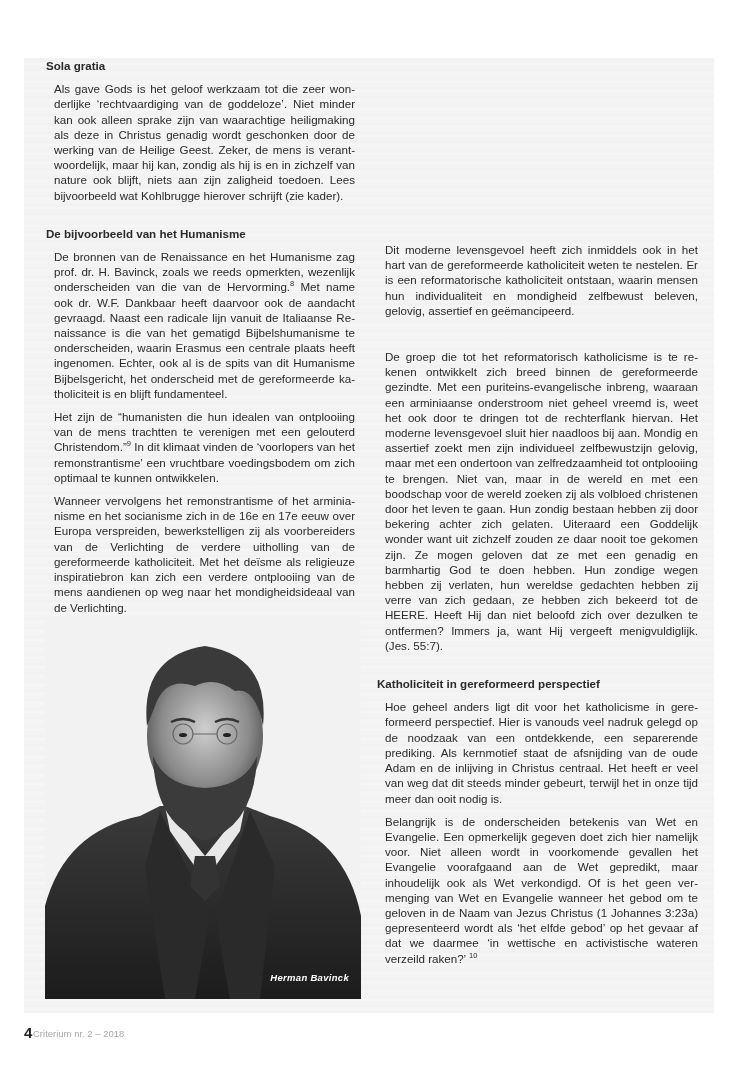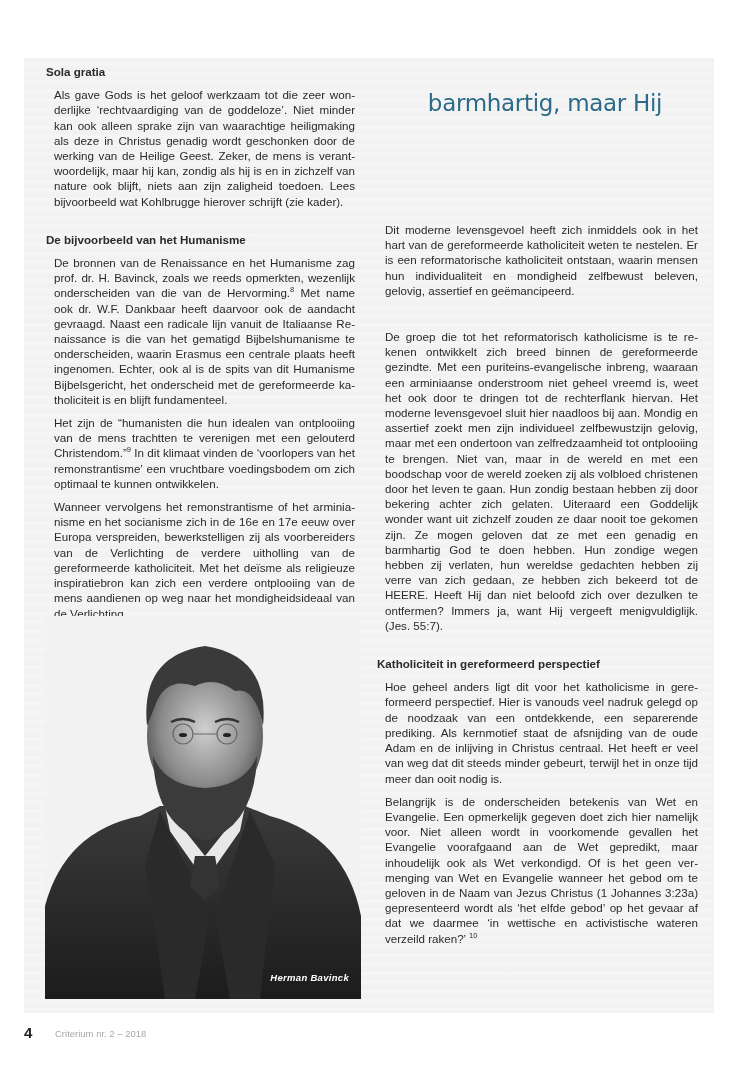--- a/index.html
+++ b/index.html
@@ -5,22 +5,22 @@
   * { box-sizing: border-box; margin: 0; padding: 0; }
   html, body { width: 738px; height: 1068px; background: #ffffff; overflow: hidden; }
   body { position: relative; font-family: "Liberation Sans", sans-serif; color: #2a2a2a; }
 
   .panel {
     position: absolute; left: 24px; top: 58px; width: 690px; height: 955px;
     background: repeating-linear-gradient(180deg, #f4f4f4 0px, #f1f1f1 3px, #f6f6f6 6px, #f2f2f2 9px);
   }
 
   .col { position: absolute; font-size: 11.6px; line-height: 15.2px; text-align: justify; hyphens: manual; }
-  .col-left { left: 46px; top: 64px; width: 317px; }
-  .col-right { left: 377px; top: 214px; width: 329px; }
+  .col-left { left: 46px; top: 58px; width: 317px; }
+  .col-right { left: 377px; top: 234px; width: 329px; }
 
   .heading { font-weight: bold; text-align: left; }
   .para { margin: 8px; }
   .gap { height: 15px; }
   sup { font-size: 7.5px; line-height: 0; vertical-align: 5px; }
 
   .pullquote {
     position: absolute; left: 400px; top: 86px; width: 290px;
     text-align: center; color: #2b6a88;
     font-size: 23px; line-height: 35px; font-family: "DejaVu Sans", sans-serif; font-weight: normal;
@@ -32,39 +32,38 @@
     background: #ec4899; overflow: hidden;
   }
   .portrait svg { width: 100%; height: 100%; display: block; }
   .caption {
     position: absolute; right: 12px; bottom: 16px;
     color: #ffffff; font-style: italic; font-weight: bold; font-size: 9.5px;
     letter-spacing: 0.3px;
   }
 
   .footer-num { position: absolute; left: 24px; top: 1024px; font-size: 15px; font-weight: bold; color: #222; }
-  .footer-pub { position: absolute; left: 55px; top: 1028px; font-size: 9.5px; color: #a8a8a8; }
+  .footer-pub { position: absolute; left: 33px; top: 1028px; font-size: 9.5px; color: #a8a8a8; }
 </style>
 </head>
 <body>
 
 <div class="panel"></div>
 
 <div class="col col-left">
   <div class="heading">Sola gratia</div>
   <p class="para">Als gave Gods is het geloof werkzaam tot die zeer won­derlijke ‘rechtvaardiging van de goddeloze’. Niet minder kan ook alleen sprake zijn van waarachtige heiligmaking als deze in Christus genadig wordt geschonken door de werking van de Heilige Geest. Zeker, de mens is verant­woordelijk, maar hij kan, zondig als hij is en in zichzelf van nature ook blijft, niets aan zijn zaligheid toedoen. Lees bijvoorbeeld wat Kohlbrugge hierover schrijft (zie kader).</p>
   <div class="gap"></div>
   <div class="heading">De bijvoorbeeld van het Humanisme</div>
   <p class="para"><span>De bronnen van de Renaissance en het Humanisme zag prof. dr. H. Bavinck, zoals we reeds opmerkten, wezenlijk onderscheiden van die van de Hervorming.</span><sup>8</sup><span> Met name ook dr. W.F. Dankbaar heeft daarvoor ook de aandacht gevraagd. Naast een radicale lijn vanuit de Italiaanse Re­naissance is die van het gematigd Bijbelshumanisme te onderscheiden, waarin Erasmus een centrale plaats heeft ingenomen. Echter, ook al is de spits van dit Humanisme Bijbelsgericht, het onderscheid met de gereformeerde ka­tholiciteit is en blijft fundamenteel.</span></p>
   <p class="para"><span>Het zijn de “humanisten die hun idealen van ontplooiing van de mens trachtten te verenigen met een gelouterd Christendom.”</span><sup>9</sup><span> In dit klimaat vinden de ‘voorlopers van het remonstrantisme’ een vruchtbare voedingsbodem om zich optimaal te kunnen ontwikkelen.</span></p>
   <p class="para">Wanneer vervolgens het remonstrantisme of het arminia­nisme en het socianisme zich in de 16e en 17e eeuw over Eu­ropa verspreiden, bewerkstelligen zij als voorbereiders van de Verlichting de verdere uitholling van de gereformeerde katholiciteit. Met het deïsme als religieuze inspiratiebron kan zich een verdere ontplooiing van de mens aandienen op weg naar het mondigheidsideaal van de Verlichting.</p>
 </div>
 
 <div class="pullquote">
-  <div>barmhartig, maar Hij</div>
 </div>
 
 <div class="col col-right">
   <p class="para">Dit moderne levensgevoel heeft zich inmiddels ook in het hart van de gereformeerde katholiciteit weten te neste­len. Er is een reformatorische katholiciteit ontstaan, waar­in mensen hun individualiteit en mondigheid zelfbewust beleven, gelovig, assertief en geëmancipeerd.</p>
   <div class="gap"></div>
   <p class="para">De groep die tot het reformatorisch katholicisme is te re­kenen ontwikkelt zich breed binnen de gereformeerde gezindte. Met een puriteins-evangelische inbreng, waar­aan een arminiaanse onderstroom niet geheel vreemd is, weet het ook door te dringen tot de rechterflank hiervan. Het moderne levensgevoel sluit hier naadloos bij aan. Mondig en assertief zoekt men zijn individueel zelfbe­wustzijn gelovig, maar met een ondertoon van zelfred­zaamheid tot ontplooiing te brengen. Niet van, maar in de wereld en met een boodschap voor de wereld zoeken zij als volbloed christenen door het leven te gaan. Hun zondig bestaan hebben zij door bekering achter zich ge­laten. Uiteraard een Goddelijk wonder want uit zichzelf zouden ze daar nooit toe gekomen zijn. Ze mogen gelo­ven dat ze met een genadig en barmhartig God te doen hebben. Hun zondige wegen hebben zij verlaten, hun wereldse gedachten hebben zij verre van zich gedaan, ze hebben zich bekeerd tot de HEERE. Heeft Hij dan niet be­loofd zich over dezulken te ontfermen? Immers ja, want Hij vergeeft menigvuldiglijk. (Jes. 55:7).</p>
   <div class="gap"></div>
   <div class="heading">Katholiciteit in gereformeerd perspectief</div>
   <p class="para">Hoe geheel anders ligt dit voor het katholicisme in gere­formeerd perspectief. Hier is vanouds veel nadruk gelegd op de noodzaak van een ontdekkende, een separerende prediking. Als kernmotief staat de afsnijding van de oude Adam en de inlijving in Christus centraal. Het heeft er veel van weg dat dit steeds minder gebeurt, terwijl het in onze tijd meer dan ooit nodig is.</p>
   <p class="para"><span>Belangrijk is de onderscheiden betekenis van Wet en Evangelie. Een opmerkelijk gegeven doet zich hier na­melijk voor. Niet alleen wordt in voorkomende gevallen het Evangelie voorafgaand aan de Wet gepredikt, maar inhoudelijk ook als Wet verkondigd. Of is het geen ver­menging van Wet en Evangelie wanneer het gebod om te geloven in de Naam van Jezus Christus (1 Johannes 3:23a) gepresenteerd wordt als ‘het elfde gebod’ op het gevaar af dat we daarmee ‘in wettische en activistische wateren verzeild raken?’ </span><sup>10</sup></p>

